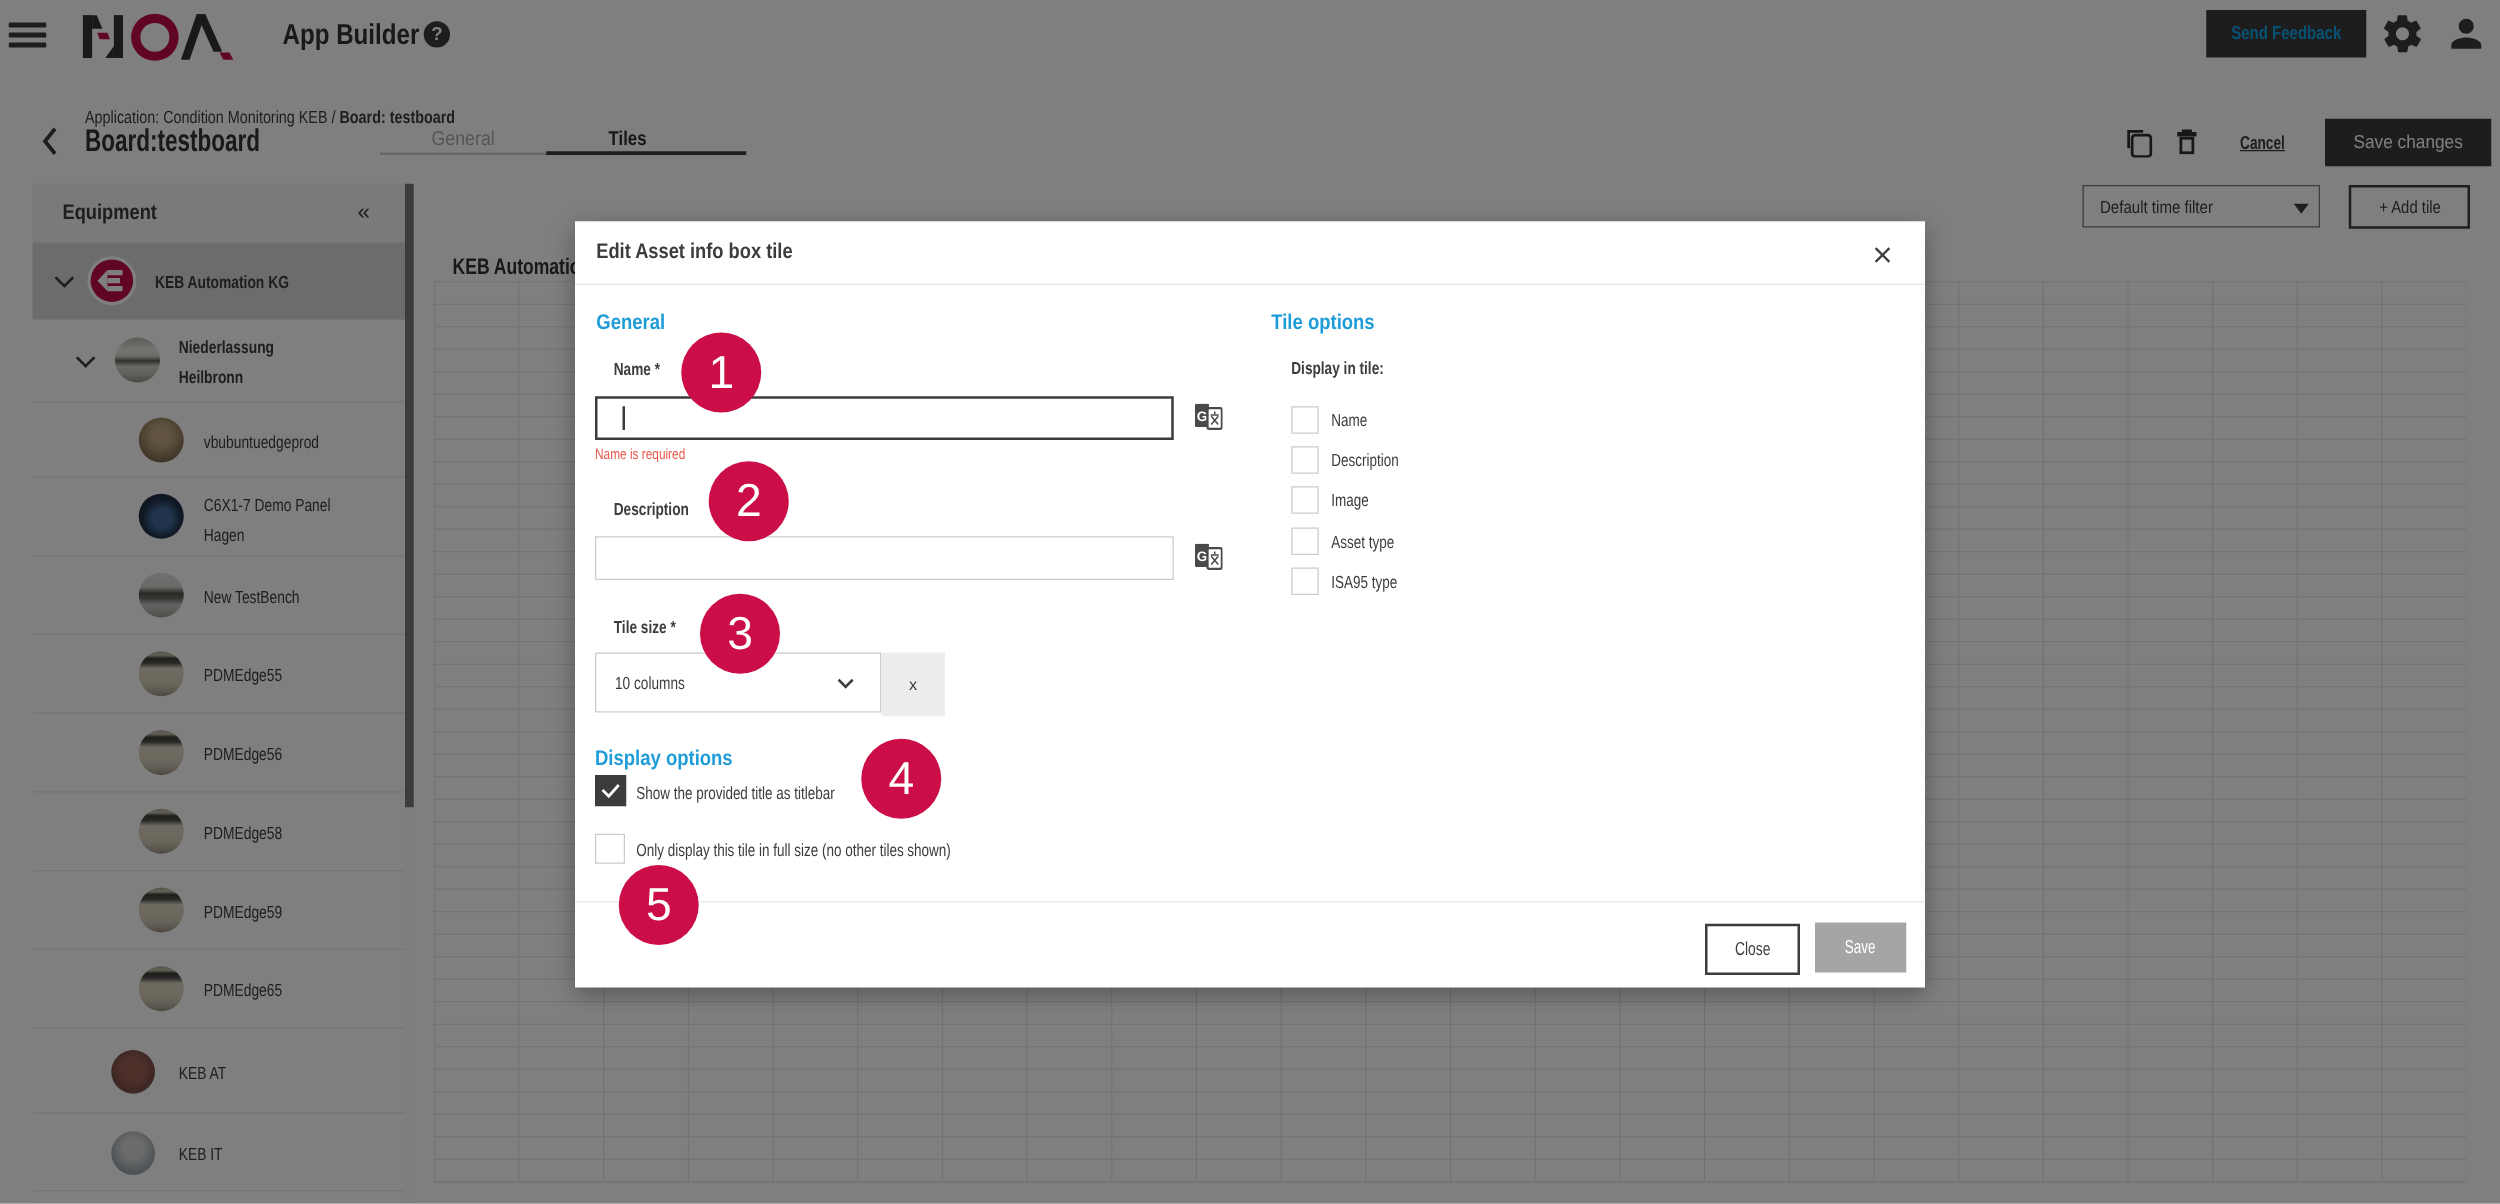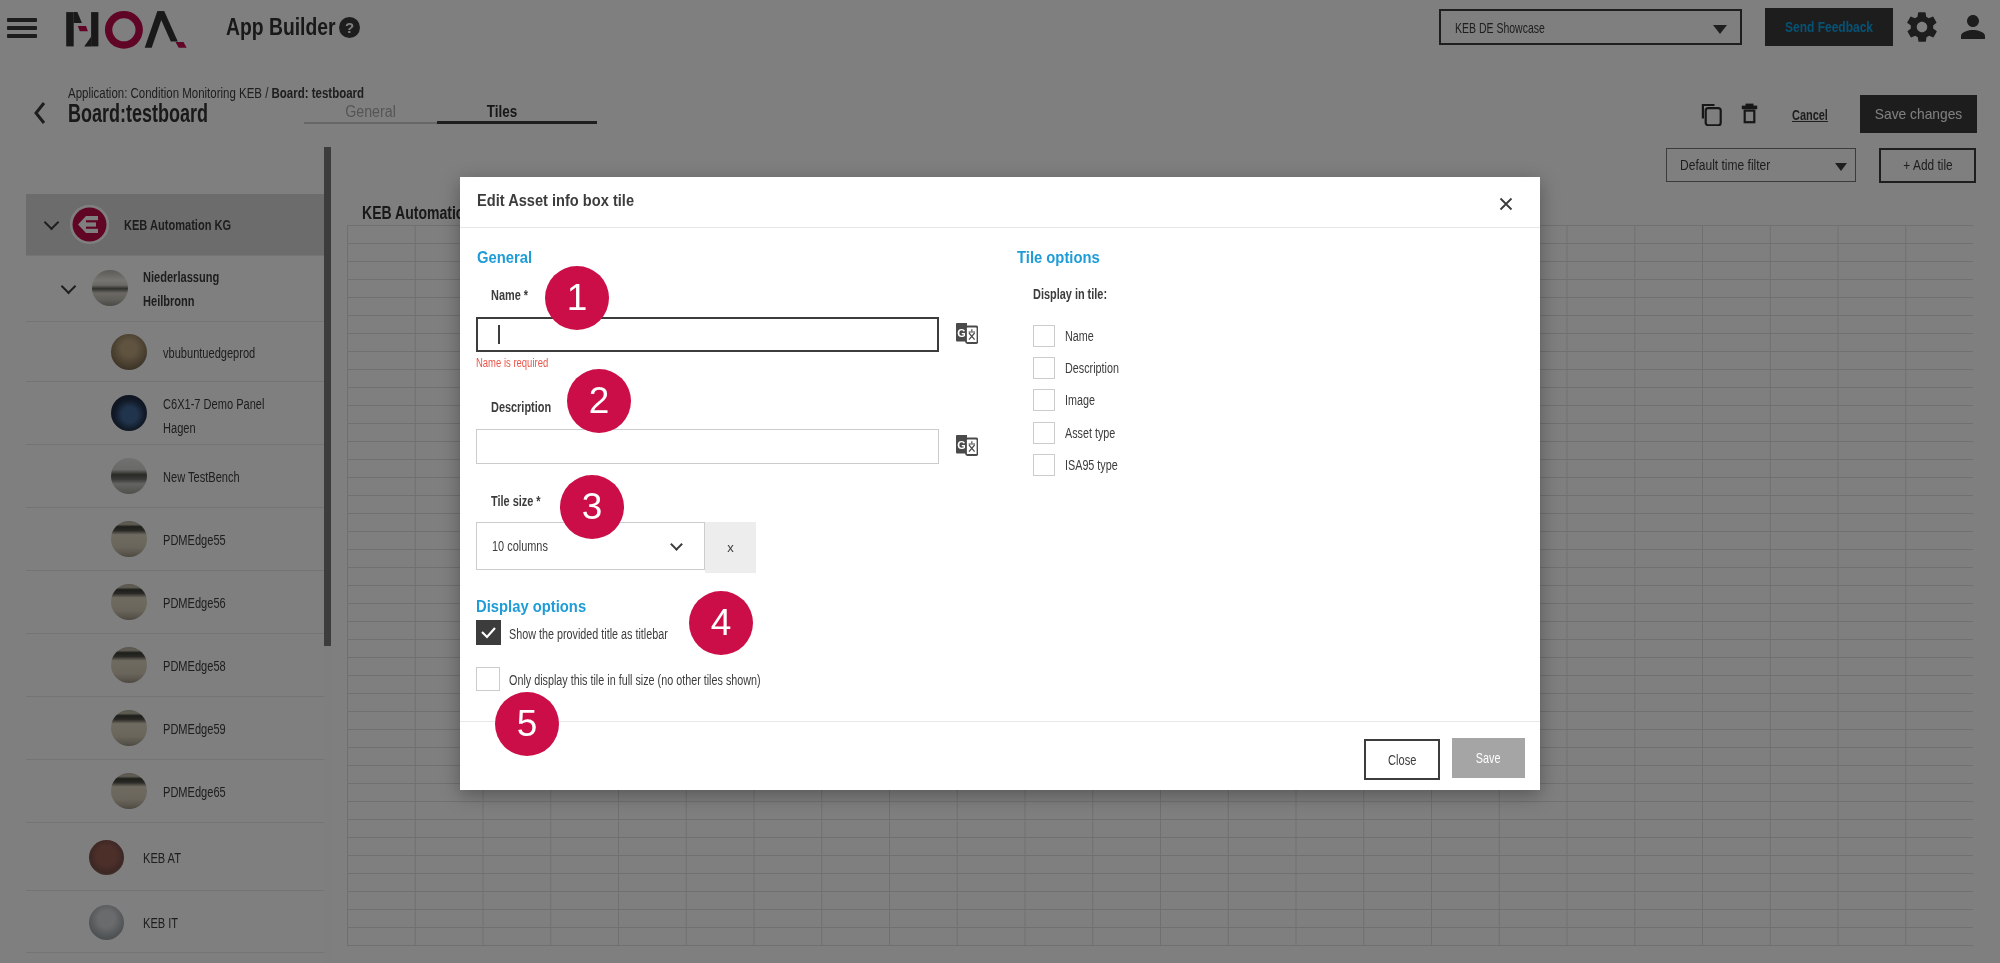--- a/index.html
+++ b/index.html
@@ -25,21 +25,21 @@
 
 #crumb { position:absolute; left:68px; top:85px; font-size:14px; color:#3c3c3c; transform:scaleX(0.82); white-space:nowrap; }
 #backarrow { position:absolute; left:32px; top:100px; }
 #boardtitle { position:absolute; left:68px; top:99px; font-size:25px; font-weight:bold; color:#333; transform:scaleX(0.72); }
 .tab { position:absolute; top:103px; font-size:16px; text-align:center; width:133px; }
 #tabGeneral { left:304px; color:#ababab; transform:scaleX(0.89); }
 #tabTiles { left:437px; width:130px; color:#2e2e2e; font-weight:bold; transform:scaleX(0.84); }
 #tabline1 { position:absolute; left:304px; top:122px; width:133px; height:2px; background:#cfcfcf; }
 #tabline2 { position:absolute; left:437px; top:121px; width:160px; height:3px; background:#3c3c3c; }
 #cancel { position:absolute; left:1792px; top:106px; font-size:15px; font-weight:bold; text-decoration:underline; color:#3c3c3c; transform:scaleX(0.73); }
-#savechanges { position:absolute; left:1860px; top:95px; width:117px; height:38px; background:#3a3a3a; color:#fff; font-size:15px; text-align:center; line-height:38px; }
+#savechanges { position:absolute; left:1860px; top:95px; width:133px; height:38px; background:#3a3a3a; color:#fff; font-size:15px; text-align:center; line-height:38px; }
 
 #sidebar { position:absolute; left:26px; top:147px; width:298px; height:816px; background:#fff; }
 #eqhead { position:absolute; left:0; top:0; width:298px; height:47px; background:#f4f4f4; }
 #eqhead b { position:absolute; left:24px; top:13px; font-size:17px; color:#3c3c3c; transform:scaleX(0.86); }
 #eqhead .coll { position:absolute; left:260px; top:12px; font-size:18px; color:#3c3c3c; letter-spacing:-3px; }
 .trow { position:absolute; left:0; width:298px; border-bottom:1px solid #e8e8e8; }
 .circ { position:absolute; border-radius:50%; }
 .tlabel { position:absolute; font-size:14px; color:#3c3c3c; }
 .chev { position:absolute; width:11px; height:11px; border-right:2.5px solid #3c3c3c; border-bottom:2.5px solid #3c3c3c; transform:rotate(45deg); }
 #scrollthumb { position:absolute; left:324px; top:147px; width:7px; height:499px; background:#787878; }
@@ -100,24 +100,20 @@
     <rect x="25.1" y="2.1" width="7.3" height="34.3" fill="#333"></rect>
     <polygon points="25.1,26.8 25.1,36.4 18.2,36.4" fill="#333"></polygon>
     <ellipse cx="57.9" cy="19.8" rx="19" ry="18.9" fill="#c30b4e"></ellipse>
     <ellipse cx="57.9" cy="19.8" rx="11.6" ry="11.5" fill="#fff"></ellipse>
     <polygon points="91.3,1.3 98.3,1.3 85.7,37.7 78.7,37.7" fill="#333"></polygon>
     <polygon points="91.3,1.3 98.3,1.3 111.8,31.4 104.8,31.4" fill="#333"></polygon>
     <polygon points="109.5,32 117.5,32 120.7,37.7 112.7,37.7" fill="#c30b4e"></polygon>
   </svg>
   <div id="appbuilder">App Builder</div>
   <div id="helpq">?</div>
-  <div id="topselect">
-      <span>KEB DE Showcase</span>
-      <div class="seltri" style="left:272px; top:14px;"></div>
-    </div>
   <div id="sendfb"><span class="sxc" style="transform:scaleX(0.80)">Send Feedback</span></div>
   <svg class="abs" style="left:1904px; top:9px;" width="36" height="36" viewBox="0 0 24 24">
       <path fill="#3a3a3a" d="M19.4,13c0-.3.1-.7.1-1s0-.7-.1-1l2.1-1.6c.2-.1.2-.4.1-.6l-2-3.5c-.1-.2-.4-.3-.6-.2l-2.5,1c-.5-.4-1.1-.7-1.7-1l-.4-2.6c0-.2-.2-.4-.5-.4h-4c-.2,0-.4.2-.5.4l-.4,2.6c-.6.3-1.2.6-1.7,1l-2.5-1c-.2-.1-.5,0-.6.2l-2,3.5c-.1.2-.1.5.1.6L4.6,11c0,.3-.1.7-.1,1s0,.7.1,1l-2.1,1.6c-.2.1-.2.4-.1.6l2,3.5c.1.2.4.3.6.2l2.5-1c.5.4,1.1.7,1.7,1l.4,2.6c0,.2.2.4.5.4h4c.2,0,.4-.2.5-.4l.4-2.6c.6-.3,1.2-.6,1.7-1l2.5,1c.2.1.5,0,.6-.2l2-3.5c.1-.2.1-.5-.1-.6L19.4,13z M12,15.5c-1.9,0-3.5-1.6-3.5-3.5s1.6-3.5,3.5-3.5,3.5,1.6,3.5,3.5-1.6,3.5-3.5,3.5z"></path>
     </svg>
   <svg class="abs" style="left:1955px; top:9px;" width="36" height="36" viewBox="0 0 24 24">
       <path fill="#3a3a3a" d="M12,12c2.2,0,4-1.8,4-4s-1.8-4-4-4-4,1.8-4,4,1.8,4,4,4z M12,14c-2.7,0-8,1.3-8,4v2h16v-2c0-2.7-5.3-4-8-4z"></path>
     </svg>
 
   <div id="crumb">Application: Condition Monitoring KEB / <b>Board: testboard</b></div>
   <svg id="backarrow" width="16" height="26" viewBox="0 0 16 26">
@@ -134,20 +130,24 @@
     </svg>
   <svg class="abs" style="left:1741px; top:102px;" width="17" height="23" viewBox="0 0 17 23">
       <rect x="4.5" y="1.6" width="8" height="2.4" fill="#2f2f2f"></rect>
       <rect x="0.8" y="3.6" width="15.4" height="3.6" fill="#2f2f2f"></rect>
       <rect x="3.7" y="8.6" width="9.6" height="11.6" fill="none" stroke="#2f2f2f" stroke-width="2.2"></rect>
     </svg>
   <div id="cancel">Cancel</div>
   <div id="savechanges"><span class="sxc" style="transform:scaleX(0.92)">Save changes</span></div>
 
   <div id="sidebar">
+    <div id="eqhead">
+        <b>Equipment</b>
+        <span class="coll">«</span>
+      </div>
     <div class="trow" style="top:47px; height:62px; background:#d9d9d9;"></div>
     <div class="trow" style="top:109px; height:66px;"></div>
     <div class="trow" style="top:175px; height:60px;"></div>
     <div class="trow" style="top:235px; height:63px;"></div>
     <div class="trow" style="top:298px; height:63px;"></div>
     <div class="trow" style="top:361px; height:63px;"></div>
     <div class="trow" style="top:424px; height:63px;"></div>
     <div class="trow" style="top:487px; height:63px;"></div>
     <div class="trow" style="top:550px; height:63px;"></div>
     <div class="trow" style="top:613px; height:63px;"></div>

